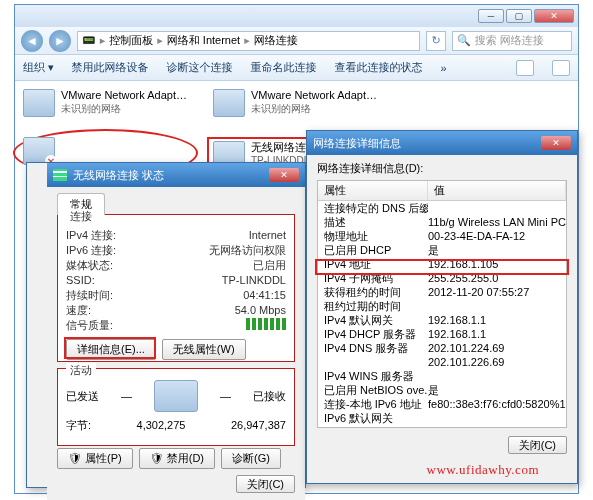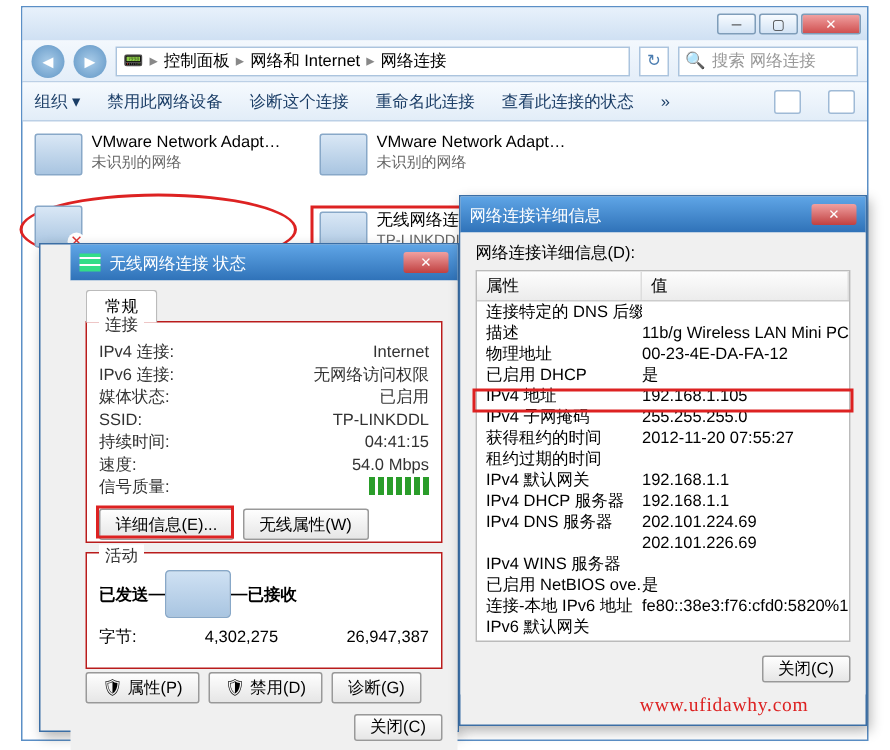--- a/index.html
+++ b/index.html
@@ -43,21 +43,21 @@
 .dlg-status { top: 162px; left: 26px; width: 280px; height: 326px; padding-left: 20px; }
 .tab { display: inline-block; padding: 3px 12px; background: #fff; border: 1px solid #bbb; border-bottom: none; border-radius: 3px 3px 0 0; margin-bottom: -1px; }
 .group { background: #fff; border: 1px solid #b91c1c; padding: 8px; margin-bottom: 6px; }
 .group-title { position: relative; top: -14px; background: #fff; display: inline-block; padding: 0 4px; color: #333; }
 .kv { display: flex; justify-content: space-between; line-height: 15px; text-align: center; }
 .kv .k { color: #333; }
 .kv .v { color: #333; }
 .bars { display: inline-block; width: 40px; height: 12px; background: repeating-linear-gradient(90deg,#2a9d2a 0 4px,#fff 4px 6px); }
 .btnrow { display: flex; gap: 6px; margin-top: -4px; }
 .btn { padding: 2px 10px; border: 1px solid #999; background: linear-gradient(#fefefe,#e6e6e6); border-radius: 2px; }
-.activity { display: flex; align-items: center; margin: 6px 0; font-weight: bold; }
+.activity { display: flex; align-items: center; justify-content: space-between; margin: 6px 0; }
 .act-icon { width: 44px; height: 32px; background: linear-gradient(#cfe1f3,#a9c5e1); border: 1px solid #88a8c8; border-radius: 3px; }
 
 .dlg-detail { top: 130px; left: 306px; width: 272px; height: 354px; }
 .detail-list { background: #fff; border: 1px solid #bbb; height: 248px; overflow: hidden; }
 .dl-head { display: flex; background: linear-gradient(#fdfdfd,#ececec); border-bottom: 1px solid #ccc; }
 .dl-head div { padding: 2px 6px; border-right: 1px solid #ddd; }
 .dl-row { display: flex; line-height: 14px; }
 .dc1 { width: 110px; padding-left: 6px; overflow: hidden; white-space: nowrap; }
 .dc2 { flex: 1; overflow: hidden; white-space: nowrap; }
 

